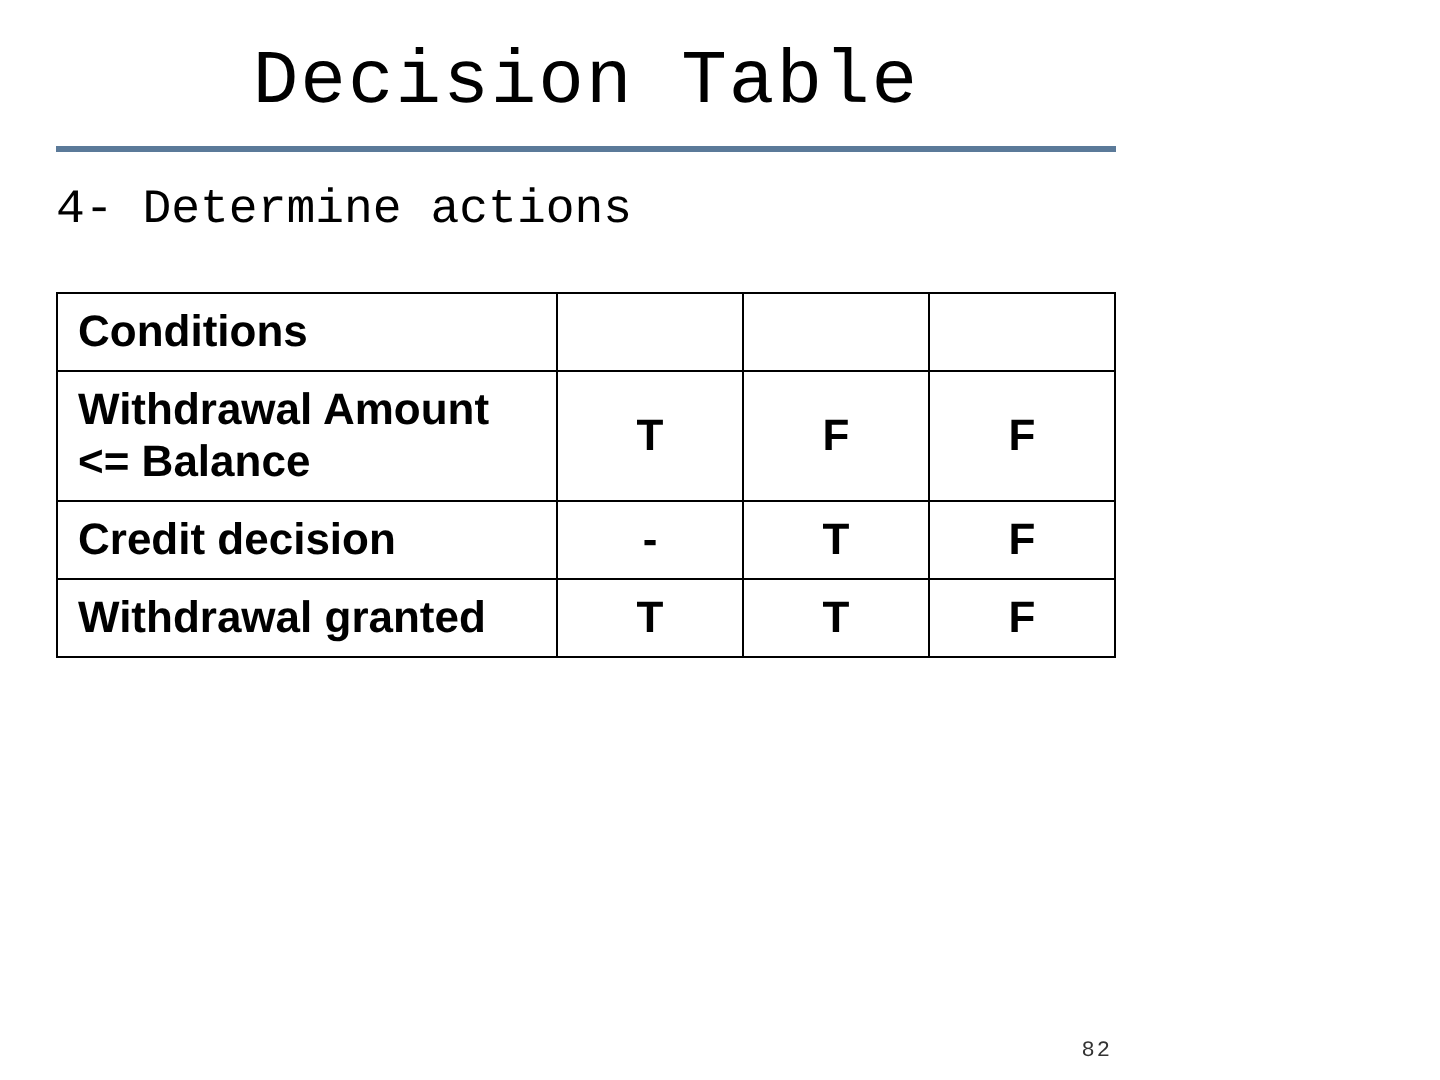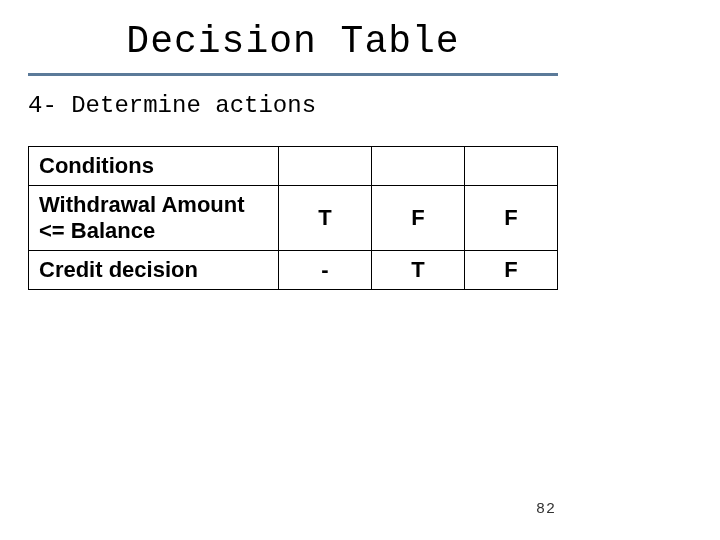--- a/index.html
+++ b/index.html
@@ -53,22 +53,22 @@
   table.dt .hdr {
     font-weight: bold;
   }
   table.dt td.c {
     width: 72px;
     text-align: center;
   }
   .page-num {
     position: absolute;
     right: 30px;
-    bottom: 22px;
-    font-size: 15px;
+    bottom: 8px;
+    font-size: 11px;
     letter-spacing: 1px;
     color: #333;
   }
 </style>
 </head>
 <body>
 <div class="slide">
 
   <div class="title">Decision Table</div>
 
@@ -90,18 +90,24 @@
         <td class="c">T</td>
         <td class="c">F</td>
         <td class="c">F</td>
       </tr>
       <tr>
         <td>Credit decision</td>
         <td class="c">-</td>
         <td class="c">T</td>
         <td class="c">F</td>
       </tr>
+      <tr>
+        <td>Withdrawal granted</td>
+        <td class="c">T</td>
+        <td class="c">T</td>
+        <td class="c">F</td>
+      </tr>
     </tbody>
       </table>
   </div>
 
   <div class="page-num">82</div>
 </div>
 
 </body></html>

